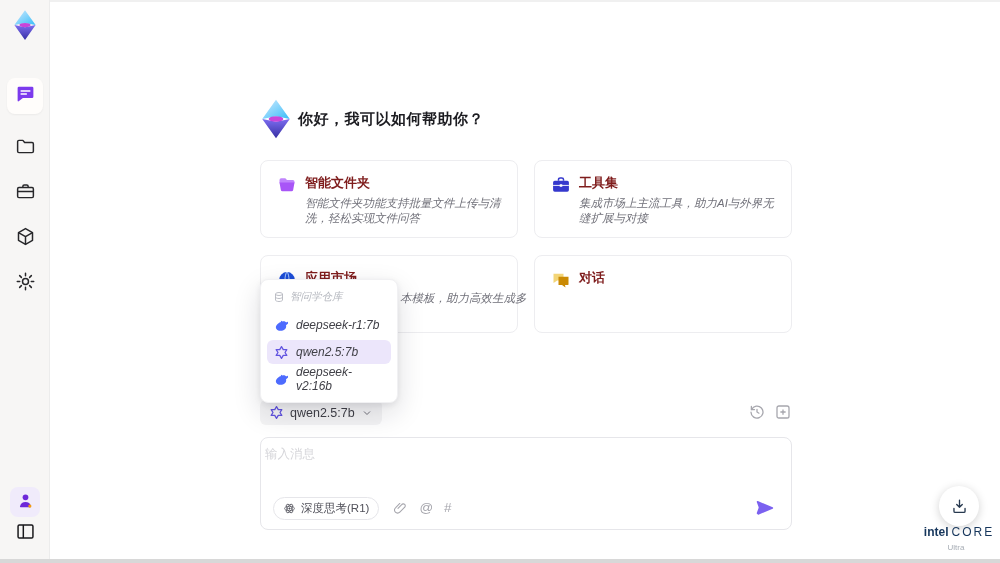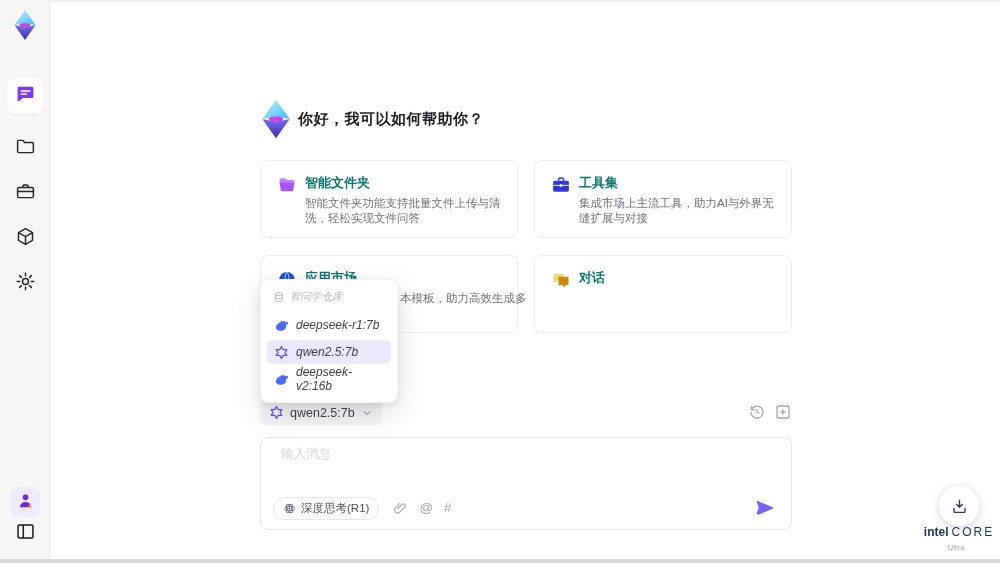--- a/index.html
+++ b/index.html
@@ -26,22 +26,22 @@
   .greeting h1 { font-size:15px; font-weight:700; color:#1c1c21; letter-spacing:.5px; }
 
   
   .cards { position:absolute; left:260px; top:160px; width:532px;
            display:grid; grid-template-columns:258px 258px; grid-auto-rows:78px; column-gap:16px; row-gap:17px; }
   .card { background:#fff; border:1px solid #ededf0; border-radius:8px; padding:13px 16px 10px 16px;
           display:flex; align-items:flex-start; cursor:pointer; }
   .card-icon { width:20px; height:20px; margin-top:1px; flex:0 0 20px; }
   .card-icon svg { width:20px; height:20px; }
   .card-body { margin-left:8px; min-width:0; }
-  .card-title { font-size:13px; font-weight:700; color:#0f766e; line-height:18px; }
-  .card-desc { margin-top:4px; font-size:11.5px; color:#71717a; line-height:15px; }
+  .card-title { font-size:13px; font-weight:700; color:#7f1d1d; line-height:18px; }
+  .card-desc { margin-top:4px; font-size:11.5px; color:#71717a; line-height:15px;font-style:italic; }
   .desc-clip { white-space:nowrap; overflow:visible; text-indent:95px; }
 
   
   .dropdown { position:absolute; left:260px; top:279px; width:138px; z-index:20;
               background:#fff; border:1px solid #f1f1f3; border-radius:8px; padding:6px 0 8px 0;
               box-shadow:0 10px 28px rgba(20,20,40,.14), 0 2px 6px rgba(20,20,40,.08);font-style:italic; }
   .dd-header { display:flex; align-items:center; gap:5px; padding:4px 12px 6px 12px;
                font-size:10.5px; color:#b4b7be; }
   .dd-header svg { width:12px; height:12px; }
   .dd-option { display:flex; align-items:center; gap:7px; height:24px; margin:3px 6px;
@@ -55,21 +55,21 @@
   .selector svg.mi { width:15px; height:15px; }
   .selector .lbl { font-size:12.5px; color:#3f3f46; }
   .selector svg.ch { width:12px; height:12px; }
 
   .top-actions { position:absolute; left:748px; top:403px; display:flex; gap:8px; }
   .top-actions .ic { width:18px; height:18px; cursor:pointer; }
 
   
   .composer { position:absolute; left:260px; top:437px; width:532px; height:93px;
               background:#fff; border:1px solid #e6e6ea; border-radius:8px; }
-  .composer textarea { position:absolute; left:20px; top:8px; width:505px; height:40px; border:none;
+  .composer textarea { position:absolute; left:4px; top:8px; width:505px; height:40px; border:none;
               outline:none; resize:none; font-family:inherit; font-size:12.5px; color:#3f3f46; background:transparent; }
   .composer textarea::placeholder { color:#d6d6da; }
   .composer-row { position:absolute; left:12px; right:16px; bottom:9px; height:24px;
               display:flex; align-items:center; }
   .pill { display:flex; align-items:center; gap:5px; height:23px; padding:0 9px;
           border:1px solid #e6e6ea; border-radius:12px; font-size:11.5px; color:#52525b; cursor:pointer; }
   .pill svg { width:13px; height:13px; }
   .mini-ic { margin-left:13px; cursor:pointer; display:flex; align-items:center; }
   .mini-ic svg { width:16px; height:16px; }
   .glyph-ic { margin-left:11px; font-size:13.5px; color:#a6a6ad; cursor:pointer; line-height:24px; }

